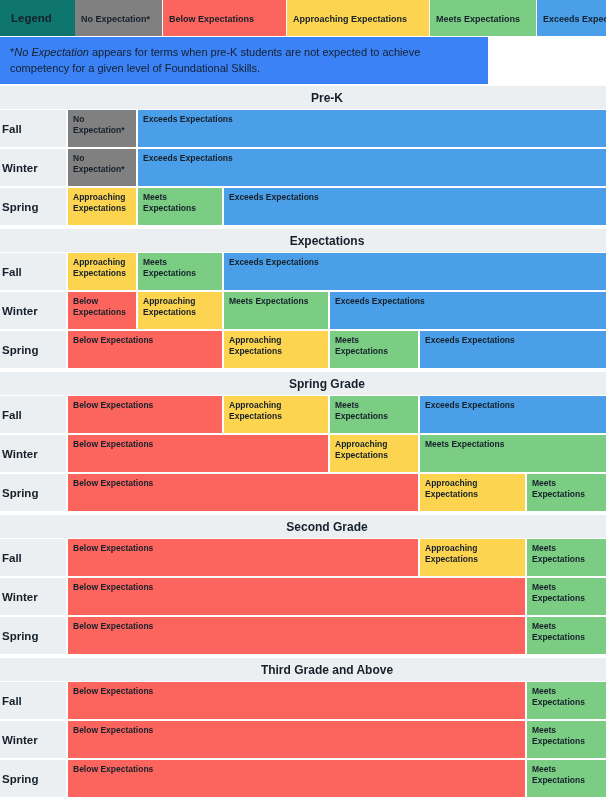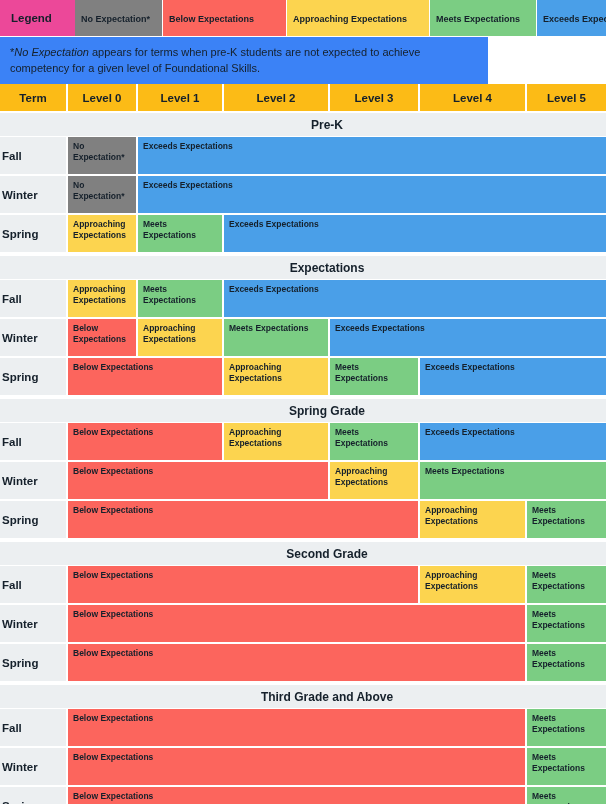--- a/index.html
+++ b/index.html
@@ -21,21 +21,21 @@
   
   .legend-row {
     display: flex;
     width: 606px;
     height: 36px;
     background: #eceff1;
   }
   .legend-title {
     width: 75px;
     flex: 0 0 75px;
-    background: #ec4899;
+    background: #0f766e;
     display: flex;
     align-items: center;
     padding-left: 11px;
     font-size: 11.5px;
     font-weight: bold;
     color: #15202b;
   }
   .legend-swatch {
     flex: 0 0 auto;
     display: flex;
@@ -166,29 +166,20 @@
           <span class="lbl">Exceeds Expectations</span>
         </div>
       </div>
   </div>
 
   <div class="note">
     <span>*</span><em>No Expectation</em><span> appears for terms when pre-K students are not expected to achieve competency for a given level of Foundational Skills.</span>
   </div>
 
   <div class="grid">
-    <div class="hdr-row">
-      <div class="hdr-cell c-term">Term</div>
-      <div class="hdr-cell c-l0">Level 0</div>
-      <div class="hdr-cell c-l1">Level 1</div>
-      <div class="hdr-cell c-l2">Level 2</div>
-      <div class="hdr-cell c-l3">Level 3</div>
-      <div class="hdr-cell c-l4">Level 4</div>
-      <div class="hdr-cell c-l5">Level 5</div>
-    </div>
     <div id="grade-sections">
         <div class="grade-row">
           <span>Pre-K</span>
         </div>
         <div class="term-row">
           <div class="term-label c-term">Fall</div>
           <div class="band" style="width: 70px; flex: 0 0 70px; background: rgb(128, 128, 128);">
             <span class="btxt">No Expectation*</span>
           </div>
           <div class="band" style="width: 468px; flex: 0 0 468px; background: rgb(74, 159, 232);">

